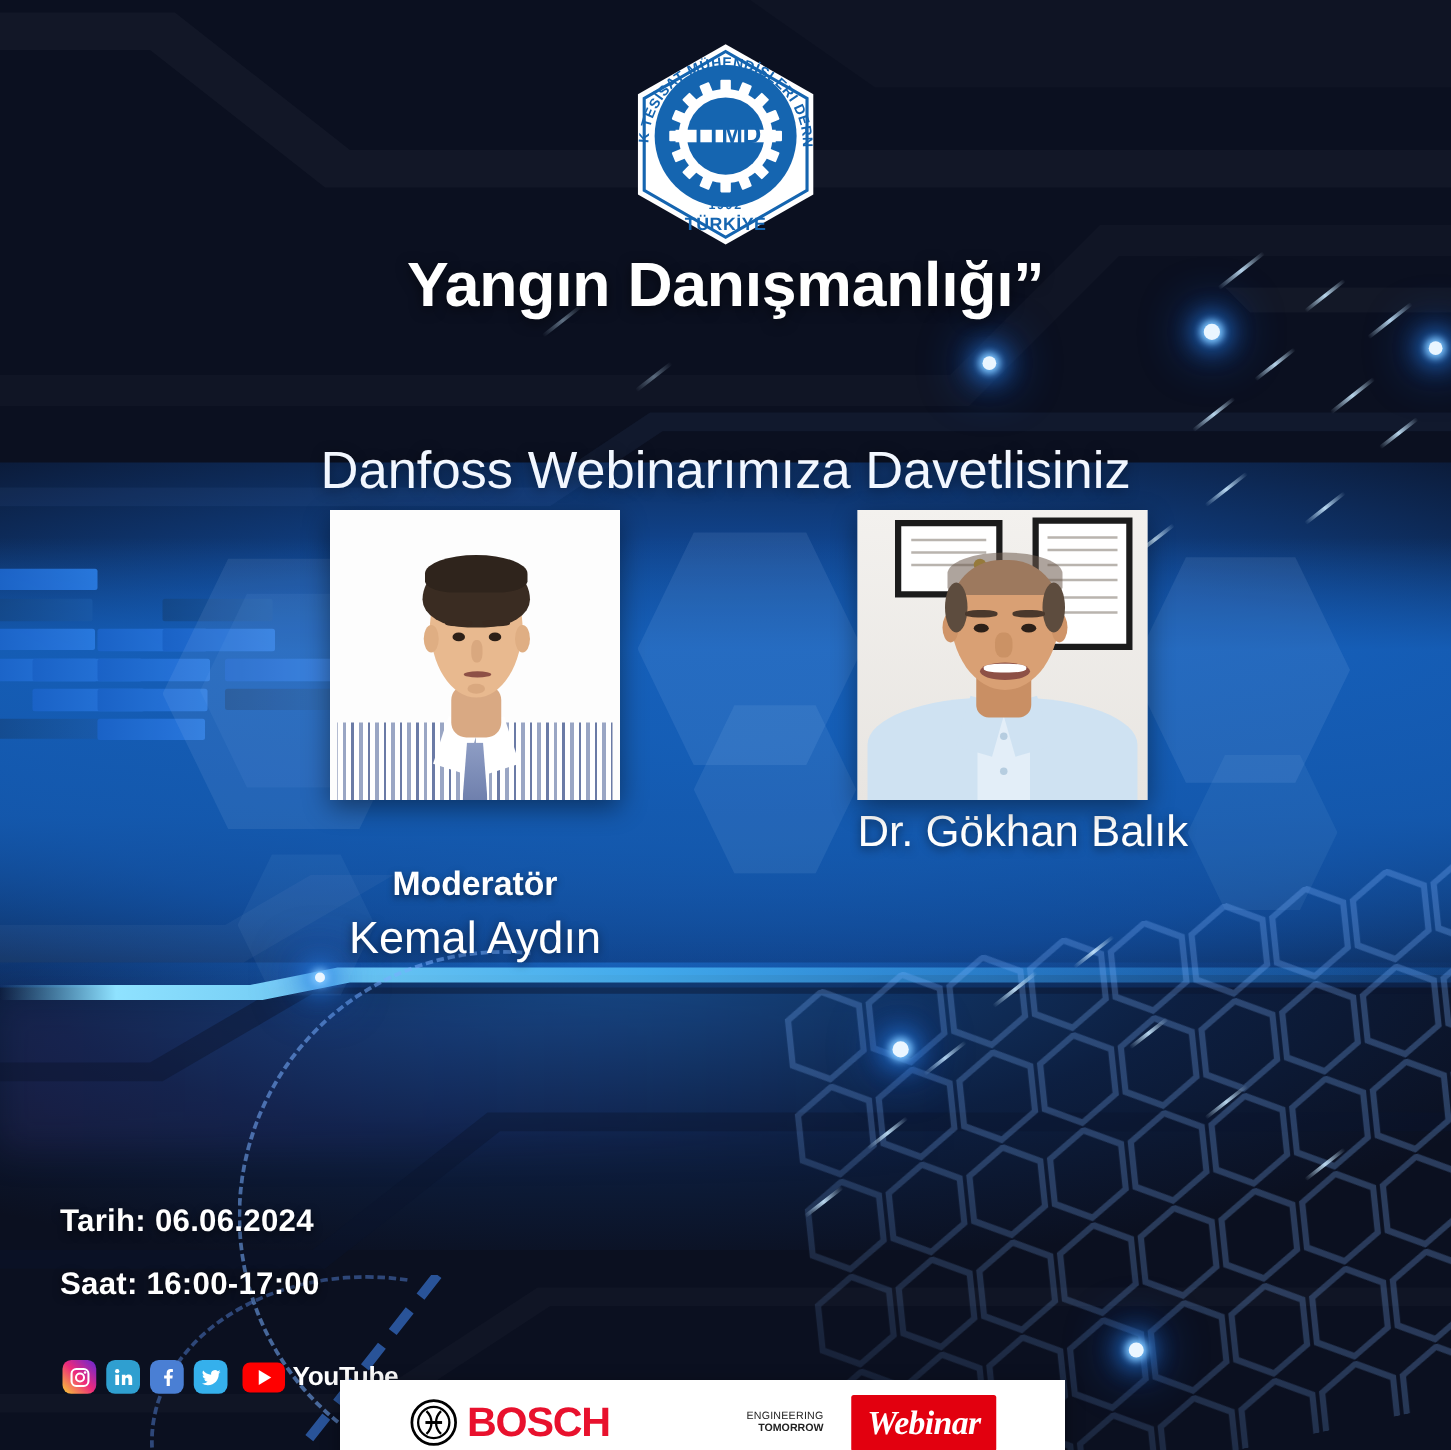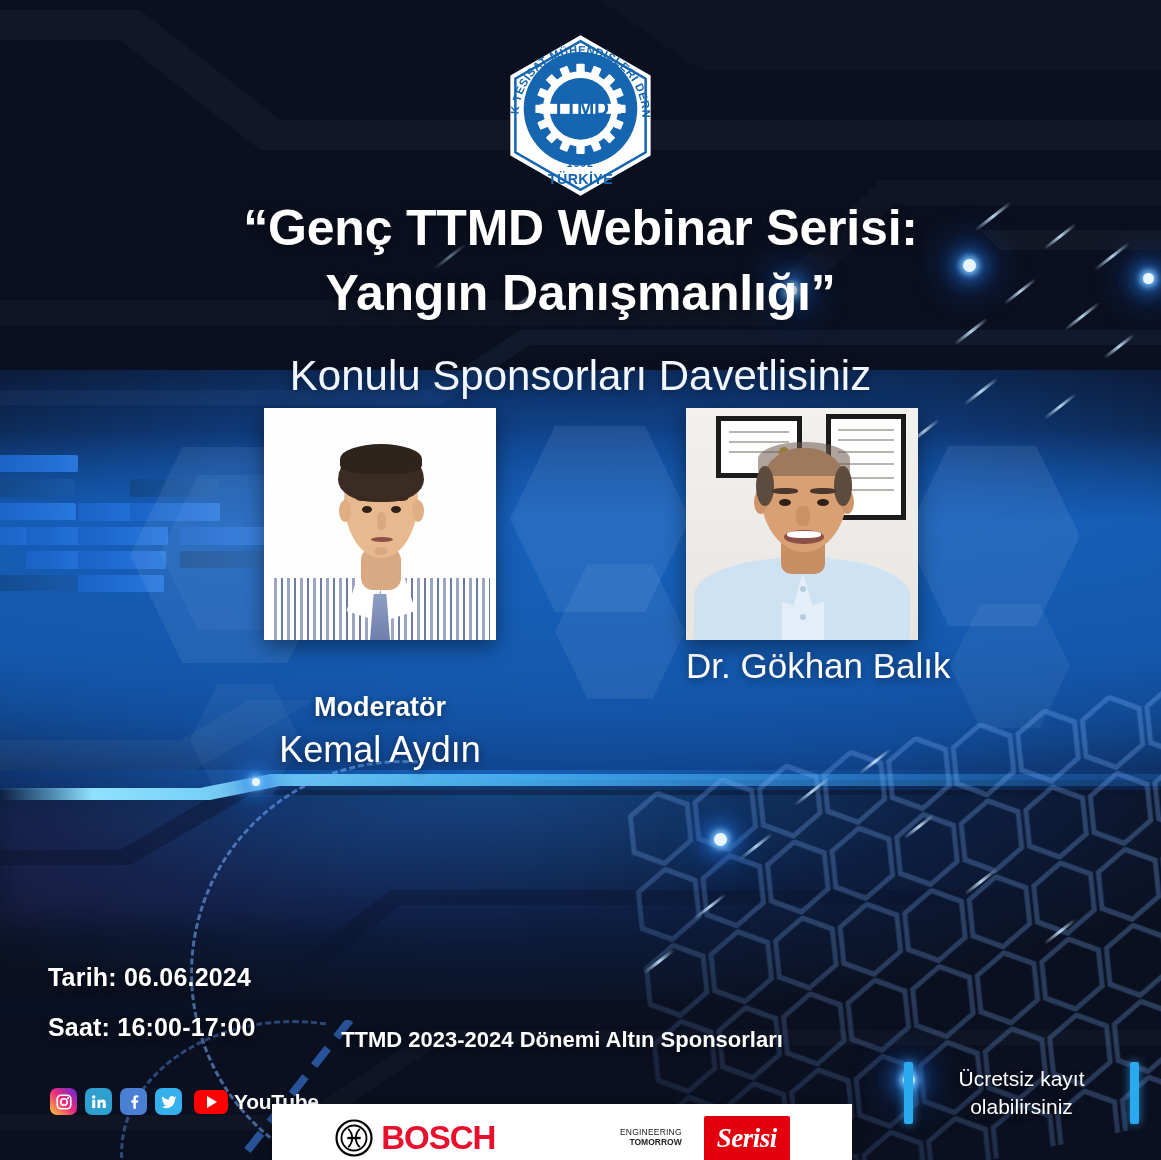--- a/index.html
+++ b/index.html
@@ -353,24 +353,23 @@
 
         <rect x="52" y="86" width="96" height="12"></rect>
       </g>
       <text x="100" y="99" text-anchor="middle" font-family="'Liberation Sans',sans-serif" font-size="25" font-weight="bold" fill="#1565b0" letter-spacing="-.5">TTMD</text>
       <text x="100" y="162" text-anchor="middle" font-family="'Liberation Sans',sans-serif" font-size="12" font-weight="bold" fill="#1565b0" letter-spacing="1.5">1992</text>
       <text x="100" y="182" text-anchor="middle" font-family="'Liberation Sans',sans-serif" font-size="17" font-weight="bold" fill="#1565b0" letter-spacing=".5">TÜRKİYE</text>
     </svg>
   </div>
 
   <div class="title">
-    <div>“Genç TTMD Webinar Serisi:</div>
     <div>Yangın Danışmanlığı”</div>
   </div>
-  <div class="subtitle">Konulu Sponsorları Davetlisiniz</div>
+  <div class="subtitle">Danfoss Webinarımıza Davetlisiniz</div>
 
   <div class="person left">
     <div class="photo">
       <div class="pt">
         <div class="bgwhite"></div>
 
         <div class="stripes" style="left:6px;top:170px;width:220px;height:62px;"></div>
         <div class="collar" style="left:88px;top:168px;width:26px;height:40px;transform:rotate(18deg);"></div>
         <div class="collar" style="left:120px;top:168px;width:26px;height:40px;transform:rotate(-18deg);"></div>
         <div class="tie" style="left:106px;top:186px;width:20px;height:46px;clip-path:polygon(18% 0,82% 0,100% 100%,0 100%);"></div>
@@ -484,49 +483,40 @@
       </svg>
     </div>
     <div class="yt">
       <div class="ytbox">
           <div class="tri"></div>
         </div>
       <div class="yttext">YouTube</div>
     </div>
   </div>
 
-  <div class="sponsor-title">TTMD 2023-2024 Dönemi Altın Sponsorları</div>
   <div class="sponsor-bar">
 
     <div class="sp">
       <svg class="bosch-mark" viewBox="0 0 48 48">
         <circle cx="24" cy="24" r="21" fill="none" stroke="#000" stroke-width="2.6"></circle>
         <circle cx="24" cy="24" r="15" fill="none" stroke="#000" stroke-width="2.2"></circle>
         <path d="M17 13 A15 15 0 0 1 17 35" fill="none" stroke="#000" stroke-width="2.2"></path>
         <path d="M31 13 A15 15 0 0 0 31 35" fill="none" stroke="#000" stroke-width="2.2"></path>
         <rect x="16" y="22.6" width="16" height="2.8" fill="#000"></rect>
       </svg>
       <div class="bosch-txt">BOSCH</div>
     </div>
 
     <div class="sp">
       <div class="danfoss-eng">
         <div class="l1">ENGINEERING</div>
         <div>TOMORROW</div>
       </div>
       <div class="danfoss-box">
-        <div class="danfoss-word">Serisi</div>
+        <div class="danfoss-word">Webinar</div>
       </div>
     </div>
 
 
   </div>
 
-  <div class="freebox">
-    <div class="bar l"></div>
-    <div class="bar r"></div>
-    <div class="freetext">
-      <div>Ücretsiz kayıt</div>
-      <div>olabilirsiniz</div>
-    </div>
-  </div>
 
 </div>
 
 </body></html>

